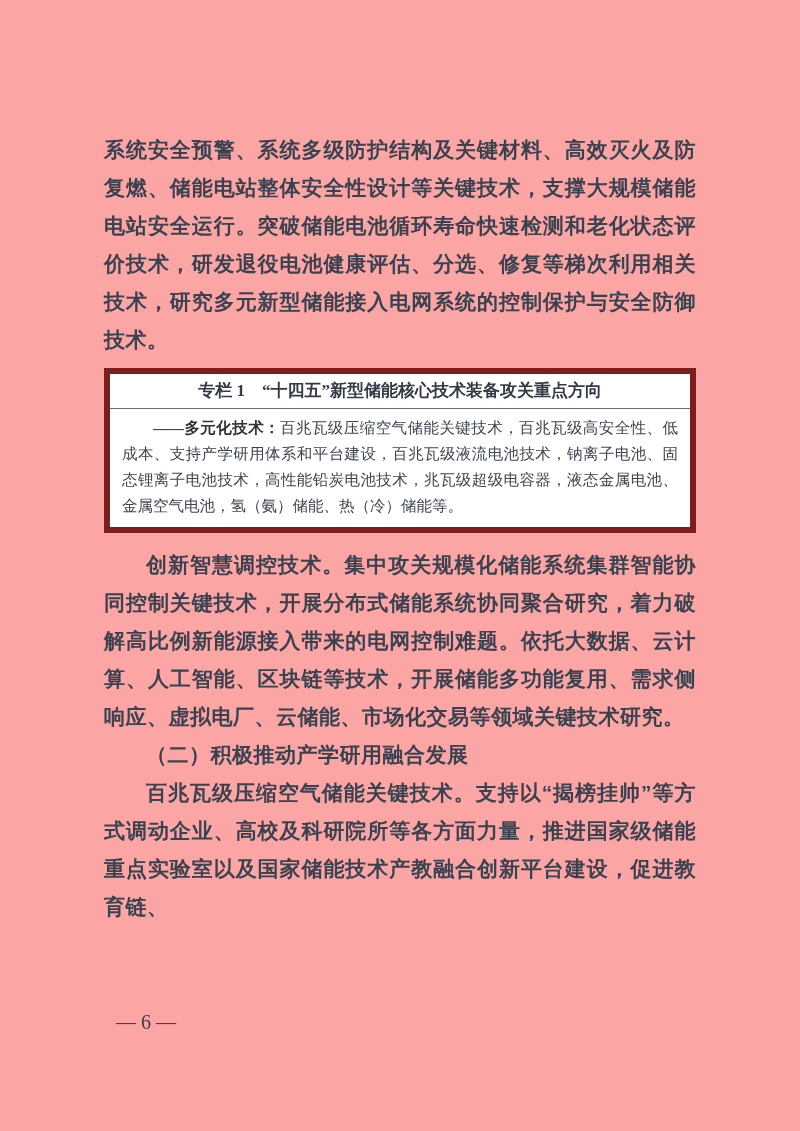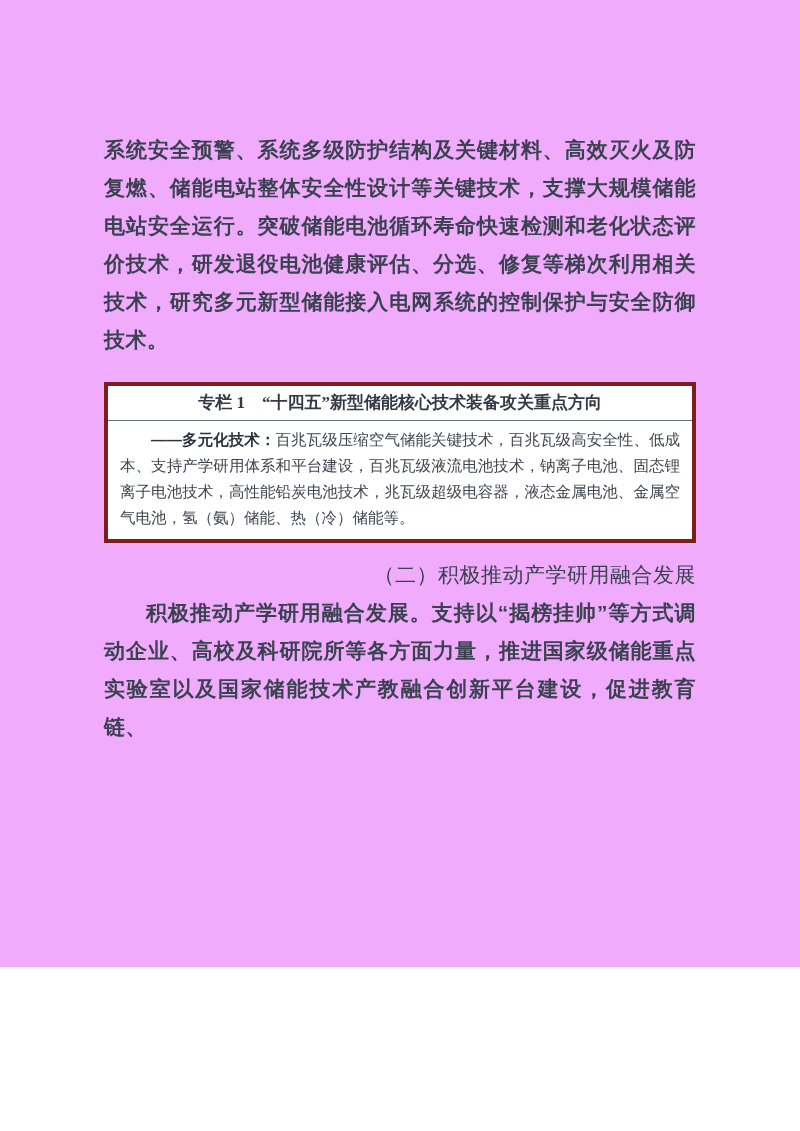--- a/index.html
+++ b/index.html
@@ -3,22 +3,22 @@
 <meta charset="utf-8">
 <style>
   html, body {
     margin: 0;
     padding: 0;
     background: #ffffff;
   }
   .page {
     position: relative;
     width: 800px;
-    height: 967px;
-    background: #f0abfc;
+    height: 1131px;
+    background: #fca5a5;
     overflow: hidden;
     font-family: "Liberation Sans", sans-serif;
   }
   .content {
     position: absolute;
     left: 104px;
     top: 131px;
     width: 592px;
   }
   .body-para {
@@ -30,30 +30,29 @@
     text-align: justify;
     letter-spacing: 0.5px;
   }
   .body-para.indent {
     text-indent: 2em;
   }
   .section-heading {
     margin: 0;
     font-size: 21px;
     line-height: 38px;
-    font-weight: 400;
+    font-weight: 700;
     color: #3a4250;
     text-indent: 2em;
     letter-spacing: 0.5px;
-    text-align: right;
   }
   .panel {
-    margin-top: 23px;
+    margin-top: 9px;
     margin-bottom: 13px;
-    border: 4px solid #7f1d1d;
+    border: 6px solid #7f1d1d;
     background: #ffffff;
   }
   .panel-title {
     margin: 0;
     border-bottom: 1px solid #6a6e76;
     padding: 6px 8px;
     text-align: center;
     font-family: "Liberation Serif", serif;
     font-weight: 700;
     font-size: 17px;
@@ -66,21 +65,21 @@
   .panel-para {
     margin: 0;
     font-family: "Liberation Serif", serif;
     font-size: 15.5px;
     line-height: 26px;
     color: #3f454f;
     text-align: justify;
     text-indent: 2em;
   }
   .panel-label {
-    font-family: Liberation Sans, sans-serif;
+    font-family: Liberation Serif, serif;
     font-weight: 700;
     color: #2e333b;
   }
   .page-number {
     position: absolute;
     left: 116px;
     top: 1008px;
     font-family: "Liberation Serif", serif;
     font-size: 20px;
     line-height: 28px;
@@ -96,22 +95,23 @@
 
     <p class="body-para">系统安全预警、系统多级防护结构及关键材料、高效灭火及防复燃、储能电站整体安全性设计等关键技术，支撑大规模储能电站安全运行。突破储能电池循环寿命快速检测和老化状态评价技术，研发退役电池健康评估、分选、修复等梯次利用相关技术，研究多元新型储能接入电网系统的控制保护与安全防御技术。</p>
 
     <div class="panel">
       <p class="panel-title">专栏 1　“十四五”新型储能核心技术装备攻关重点方向</p>
       <div class="panel-body">
         <p class="panel-para"><span class="panel-label">——多元化技术：</span><span>百兆瓦级压缩空气储能关键技术，百兆瓦级高安全性、低成本、支持产学研用体系和平台建设，百兆瓦级液流电池技术，钠离子电池、固态锂离子电池技术，高性能铅炭电池技术，兆瓦级超级电容器，液态金属电池、金属空气电池，氢（氨）储能、热（冷）储能等。</span></p>
       </div>
     </div>
 
+    <p class="body-para indent">创新智慧调控技术。集中攻关规模化储能系统集群智能协同控制关键技术，开展分布式储能系统协同聚合研究，着力破解高比例新能源接入带来的电网控制难题。依托大数据、云计算、人工智能、区块链等技术，开展储能多功能复用、需求侧响应、虚拟电厂、云储能、市场化交易等领域关键技术研究。</p>
 
     <p class="section-heading">（二）积极推动产学研用融合发展</p>
 
-    <p class="body-para indent">积极推动产学研用融合发展。支持以“揭榜挂帅”等方式调动企业、高校及科研院所等各方面力量，推进国家级储能重点实验室以及国家储能技术产教融合创新平台建设，促进教育链、</p>
+    <p class="body-para indent">百兆瓦级压缩空气储能关键技术。支持以“揭榜挂帅”等方式调动企业、高校及科研院所等各方面力量，推进国家级储能重点实验室以及国家储能技术产教融合创新平台建设，促进教育链、</p>
 
   </div>
 
   <div class="page-number">— 6 —</div>
 
 </div>
 
 </body></html>

